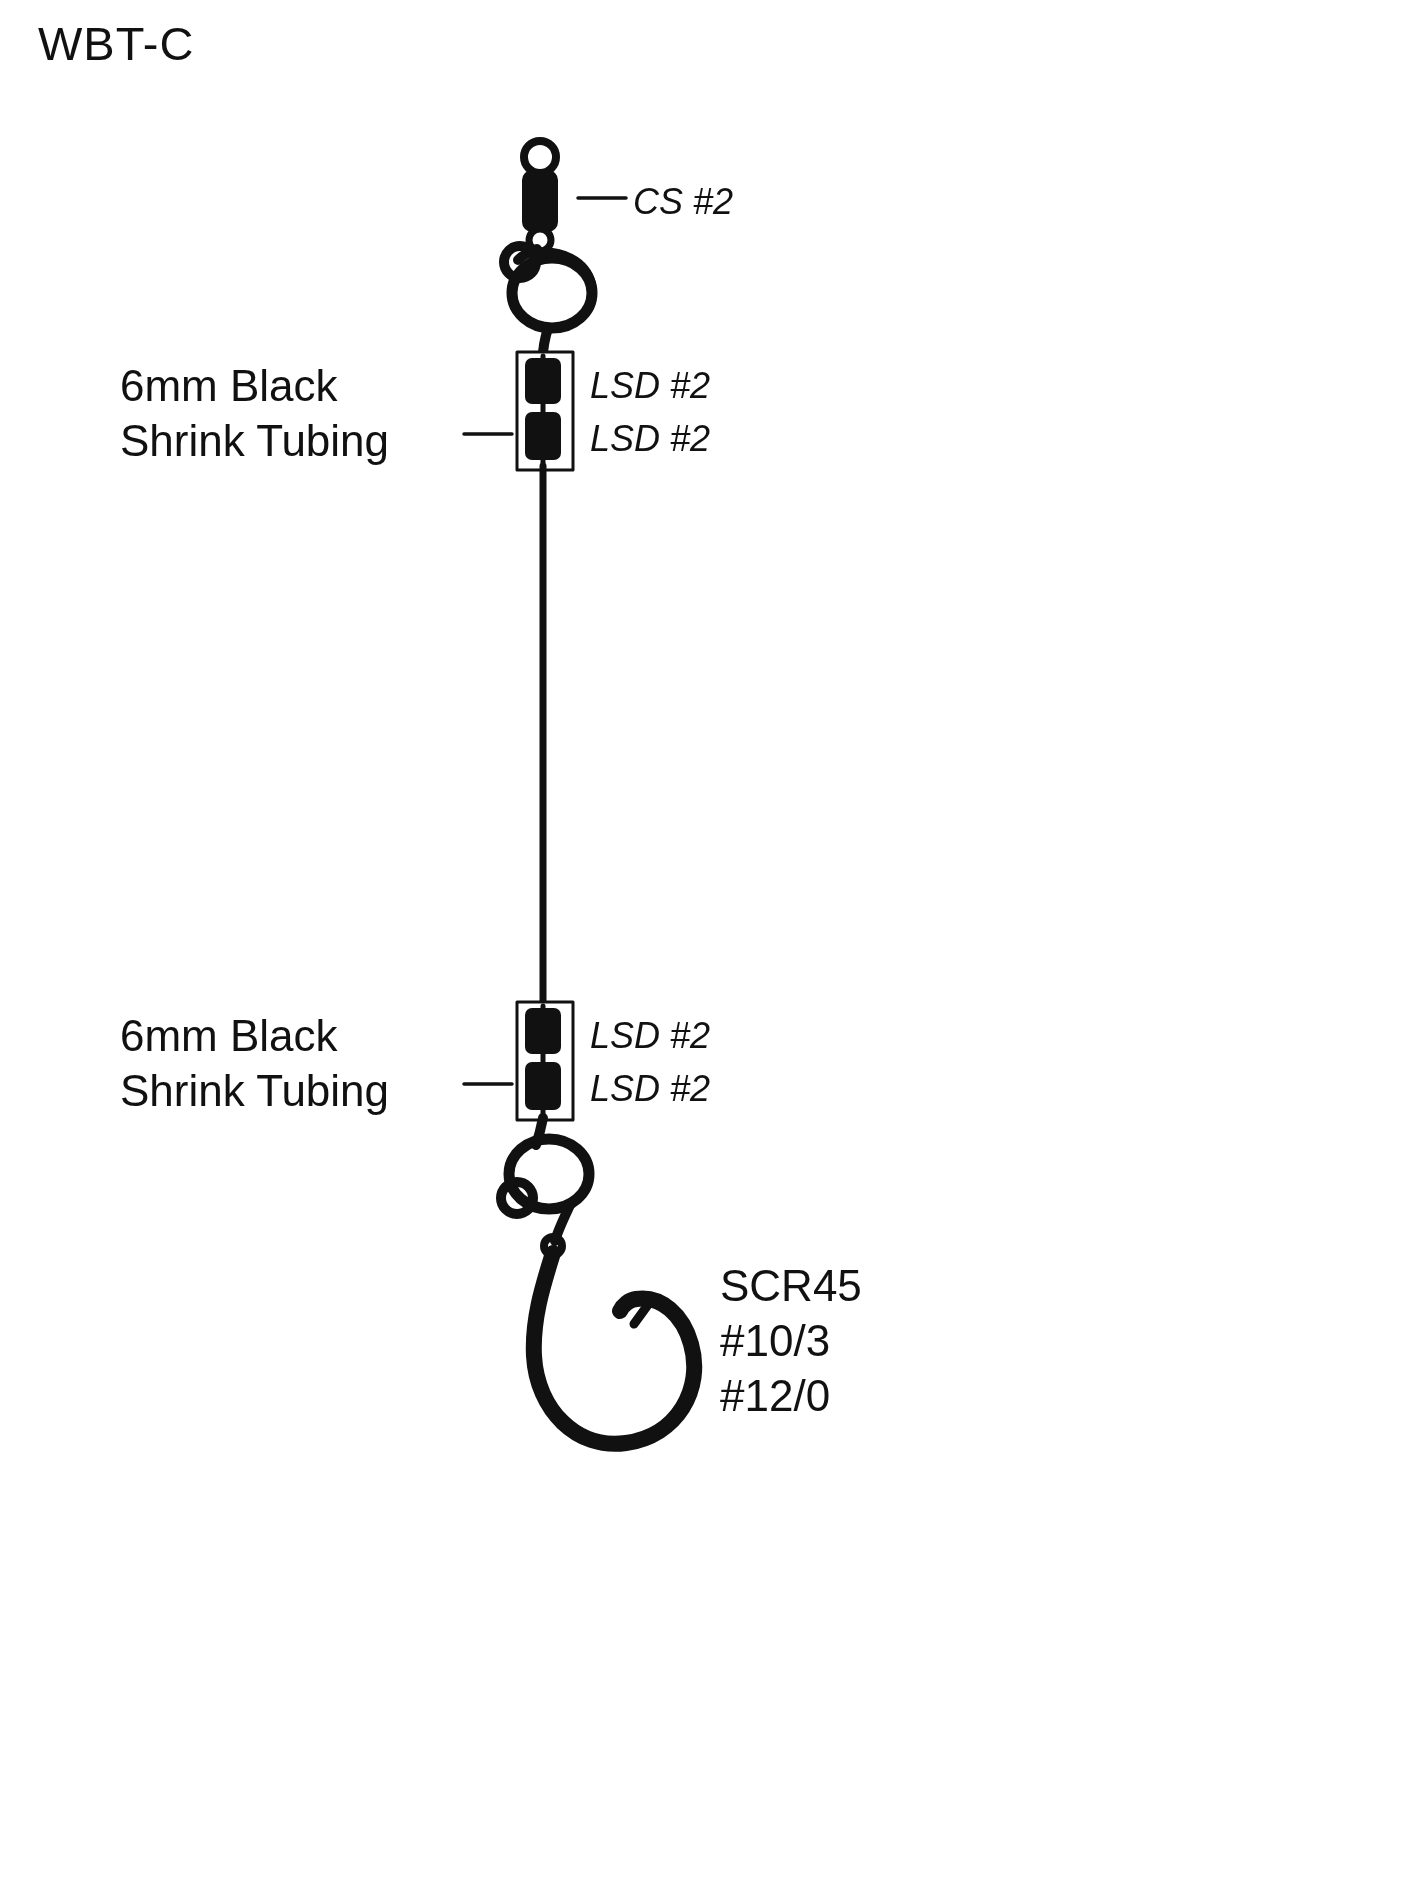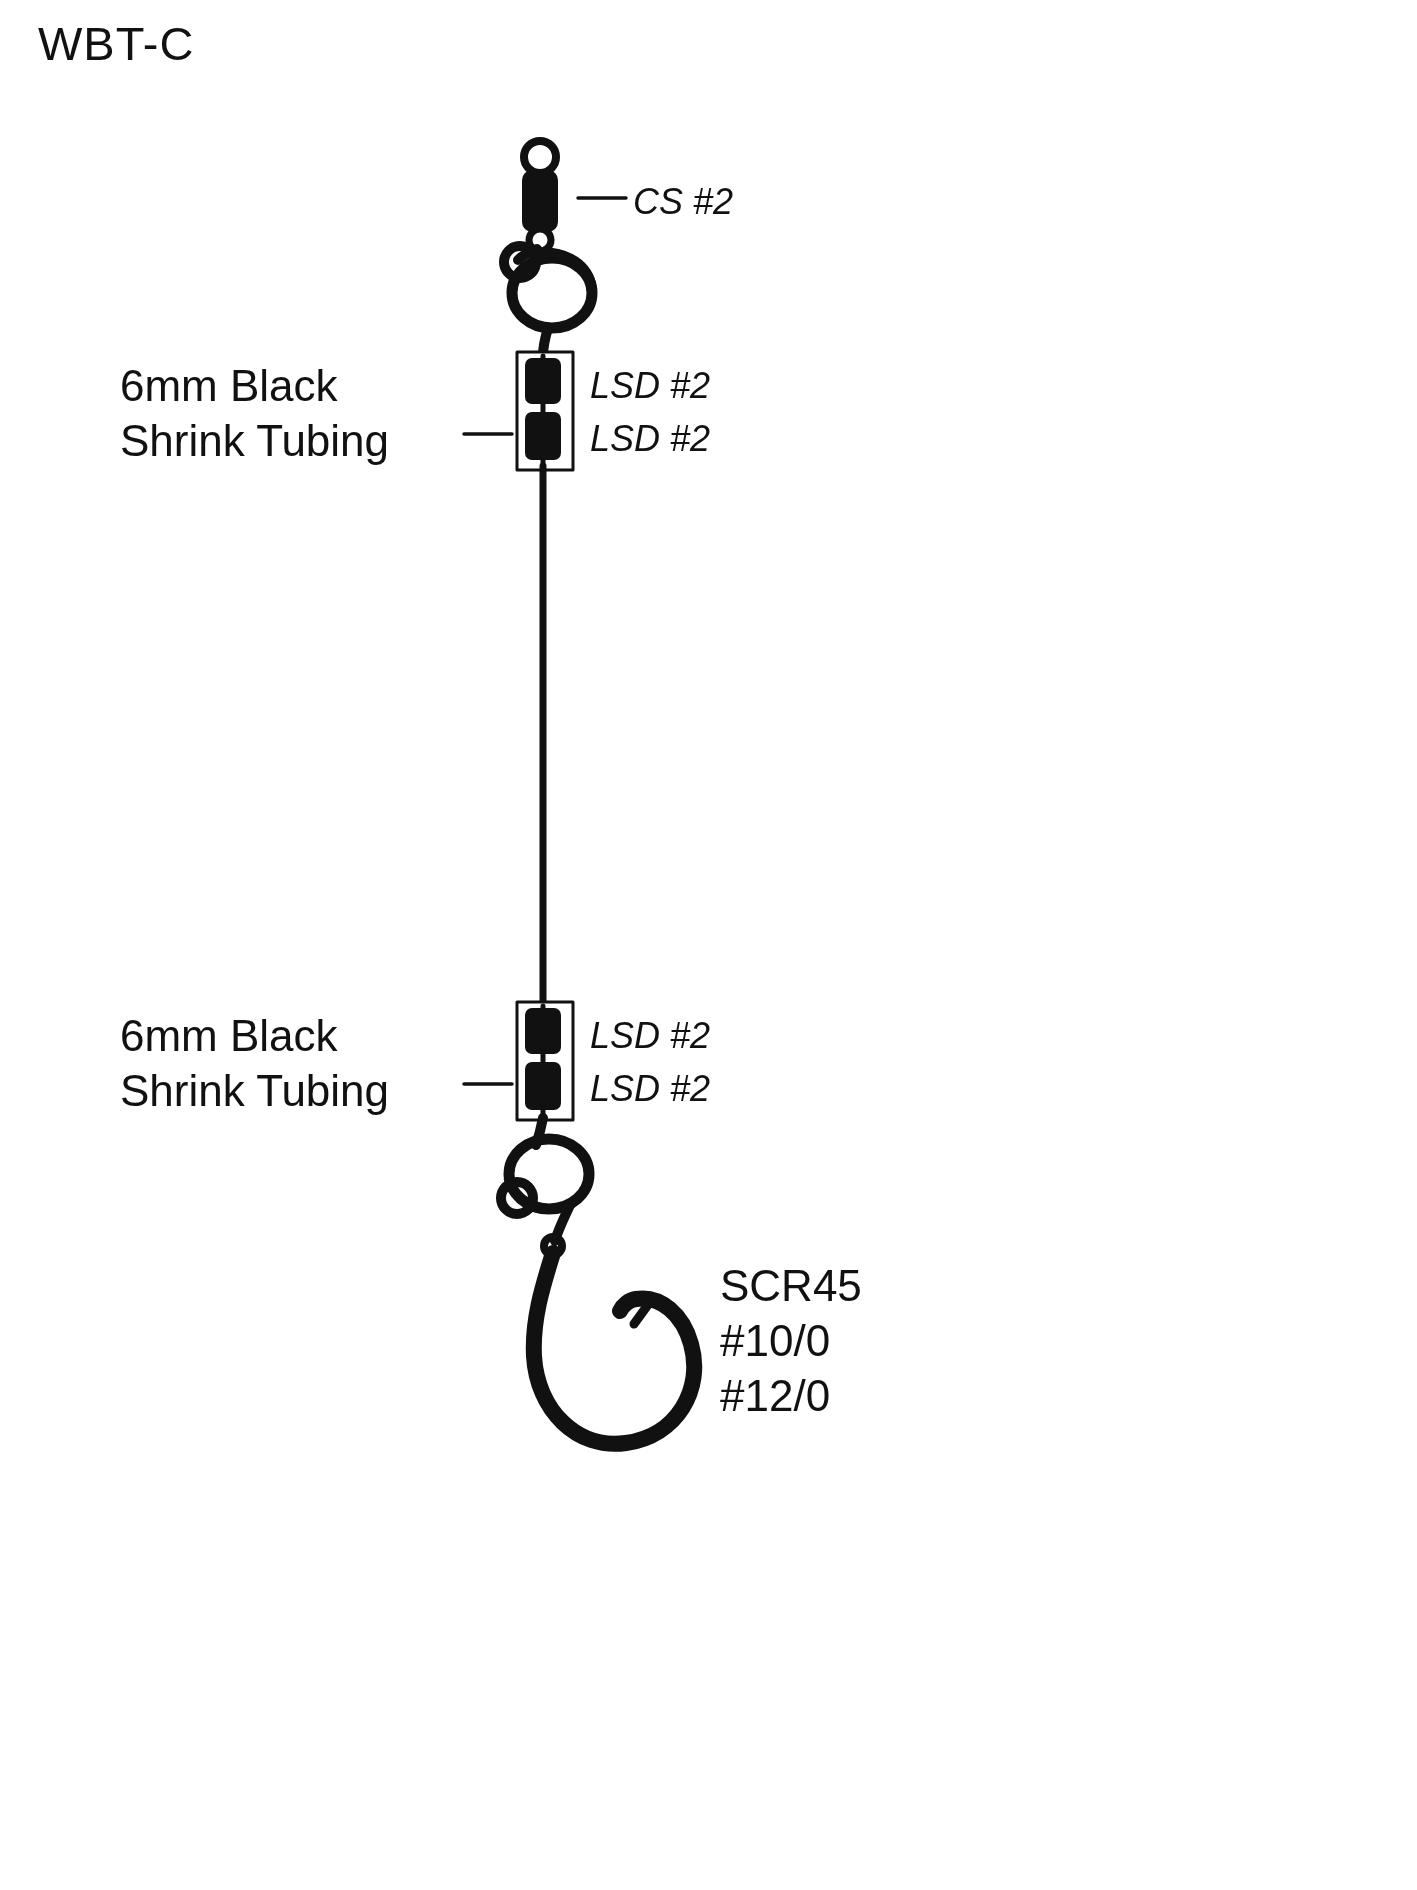--- a/index.html
+++ b/index.html
@@ -116,17 +116,17 @@
   <div class="label-block right-align" style="left:120px; top:1008px; width:325px;">
     <div class="line">6mm Black</div>
     <div class="line">Shrink Tubing</div>
   </div>
 
   <div class="label" style="left:590px; top:1008px;">LSD #2</div>
   <div class="label" style="left:590px; top:1061px;">LSD #2</div>
 
   <div class="label-block" style="left:720px; top:1258px;">
     <div class="line">SCR45</div>
-    <div class="line">#10/0</div>
+    <div class="line">#10/3</div>
     <div class="line">#12/0</div>
   </div>
 
 </div>
 
 </body></html>

